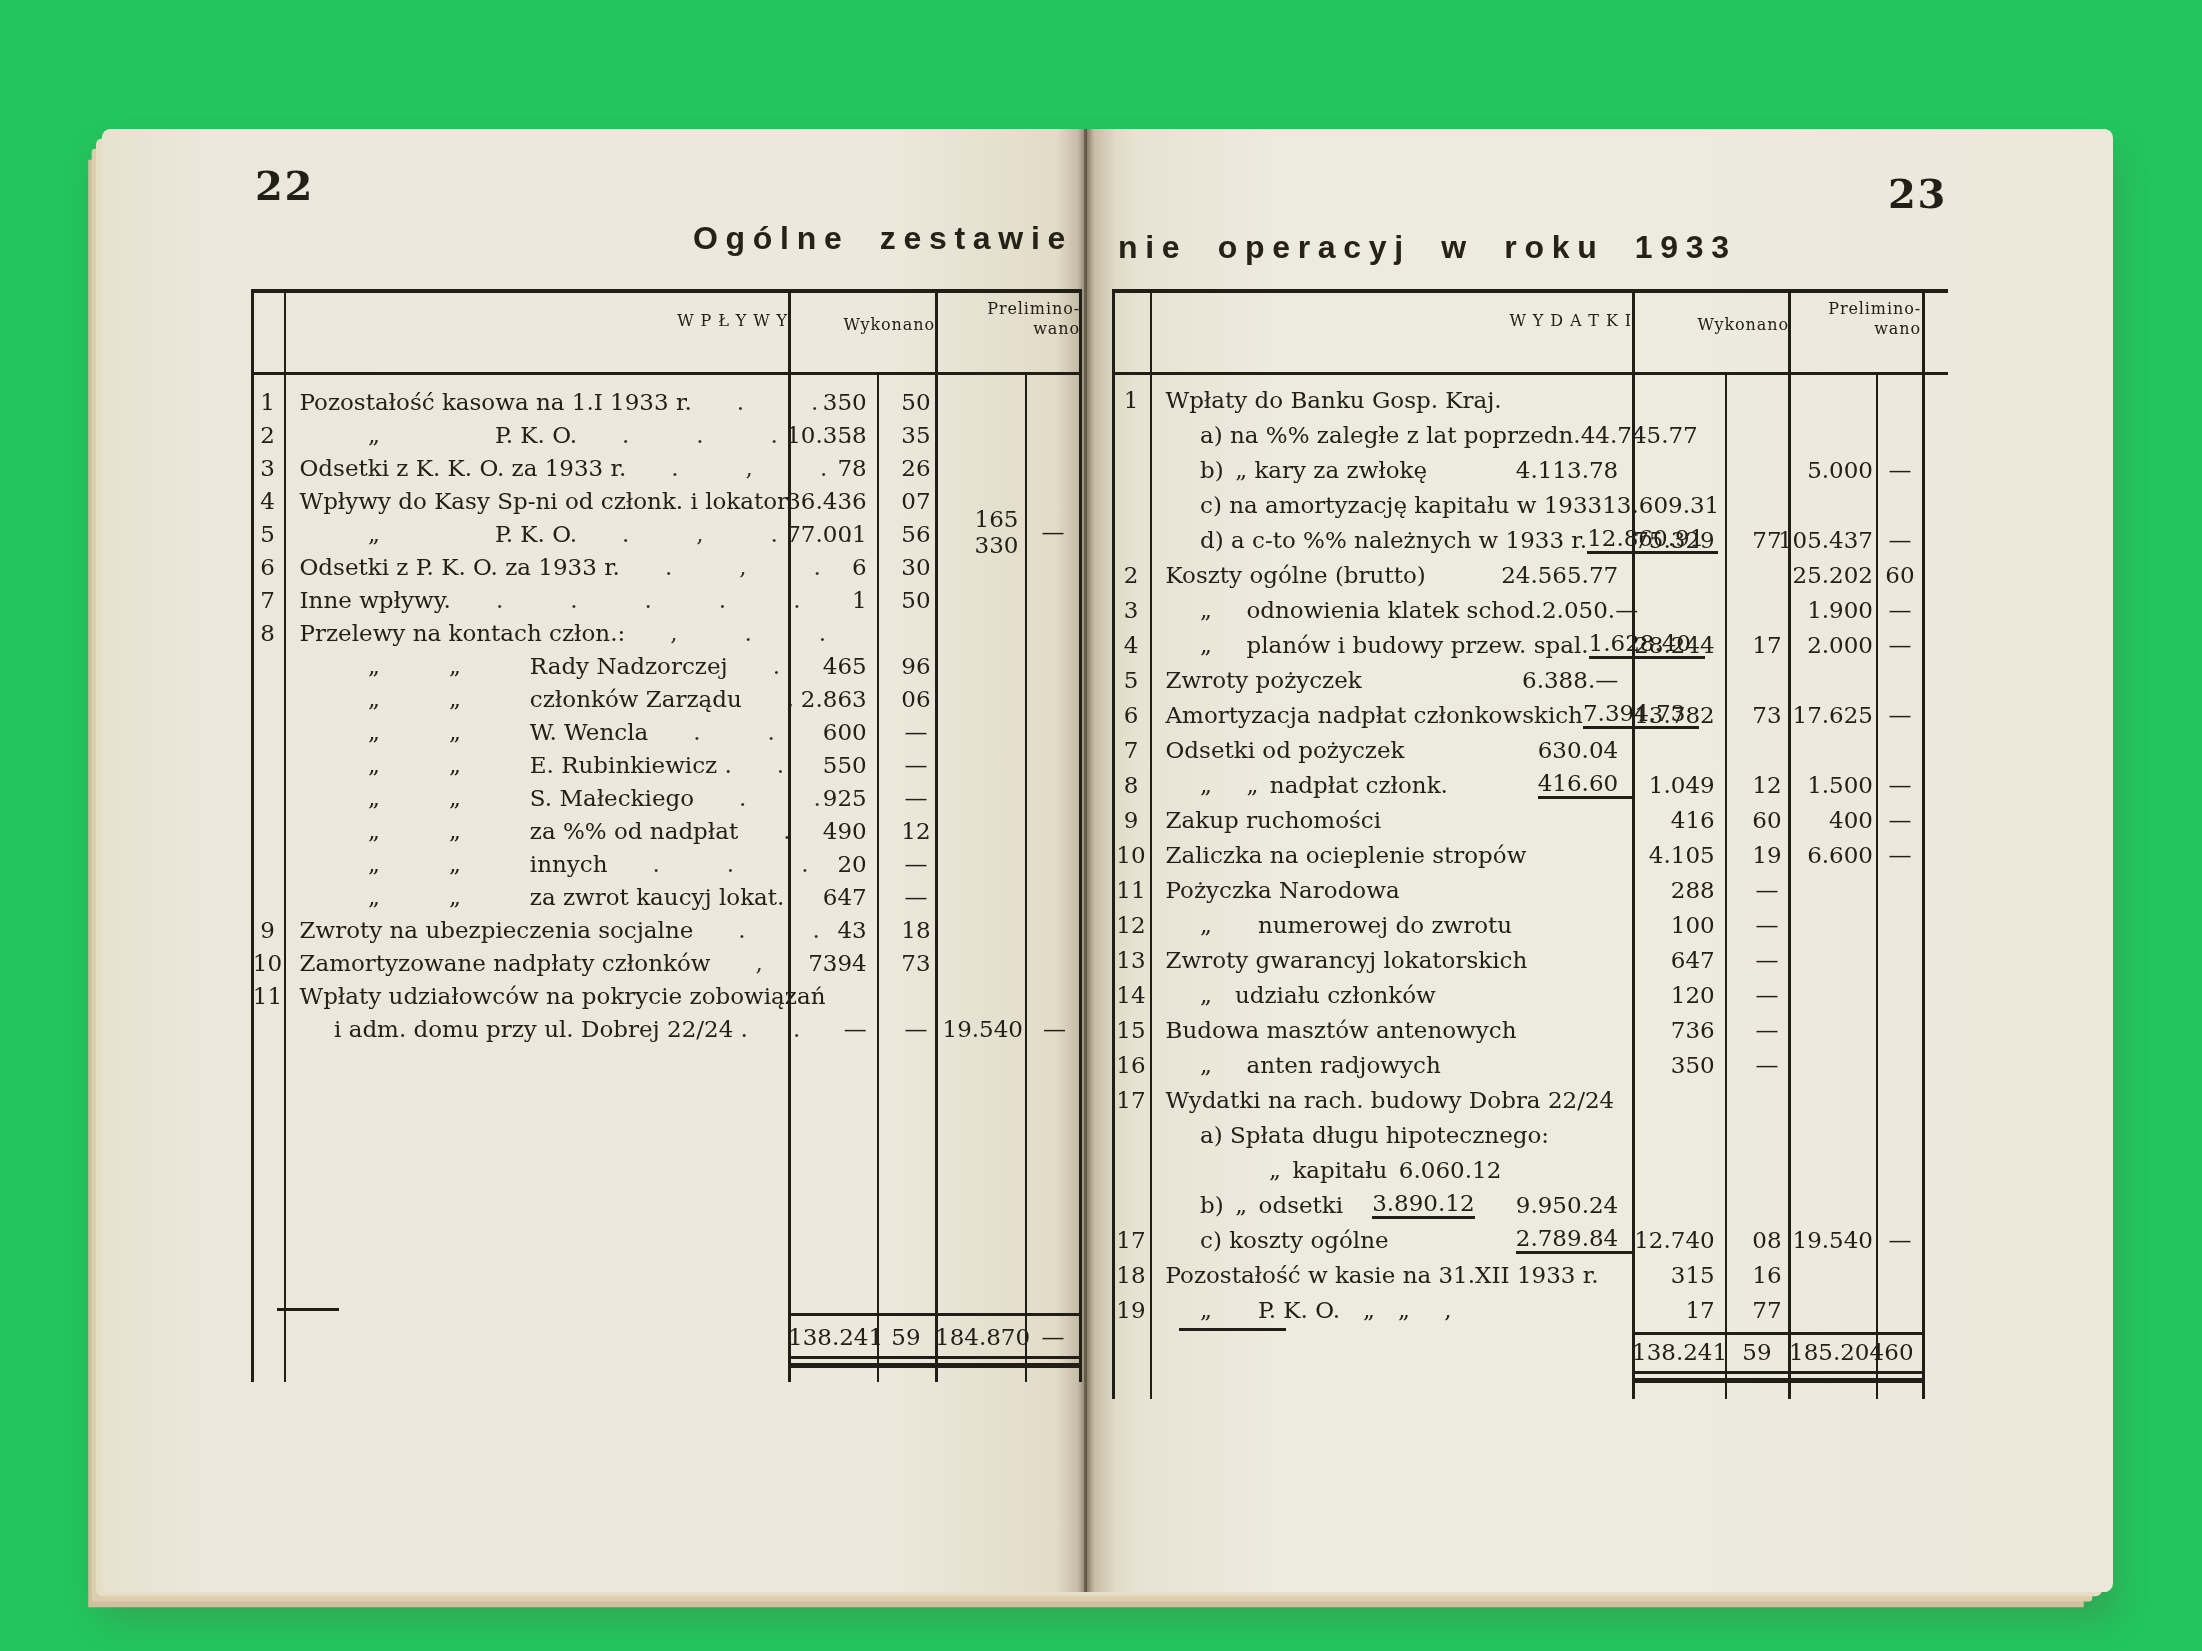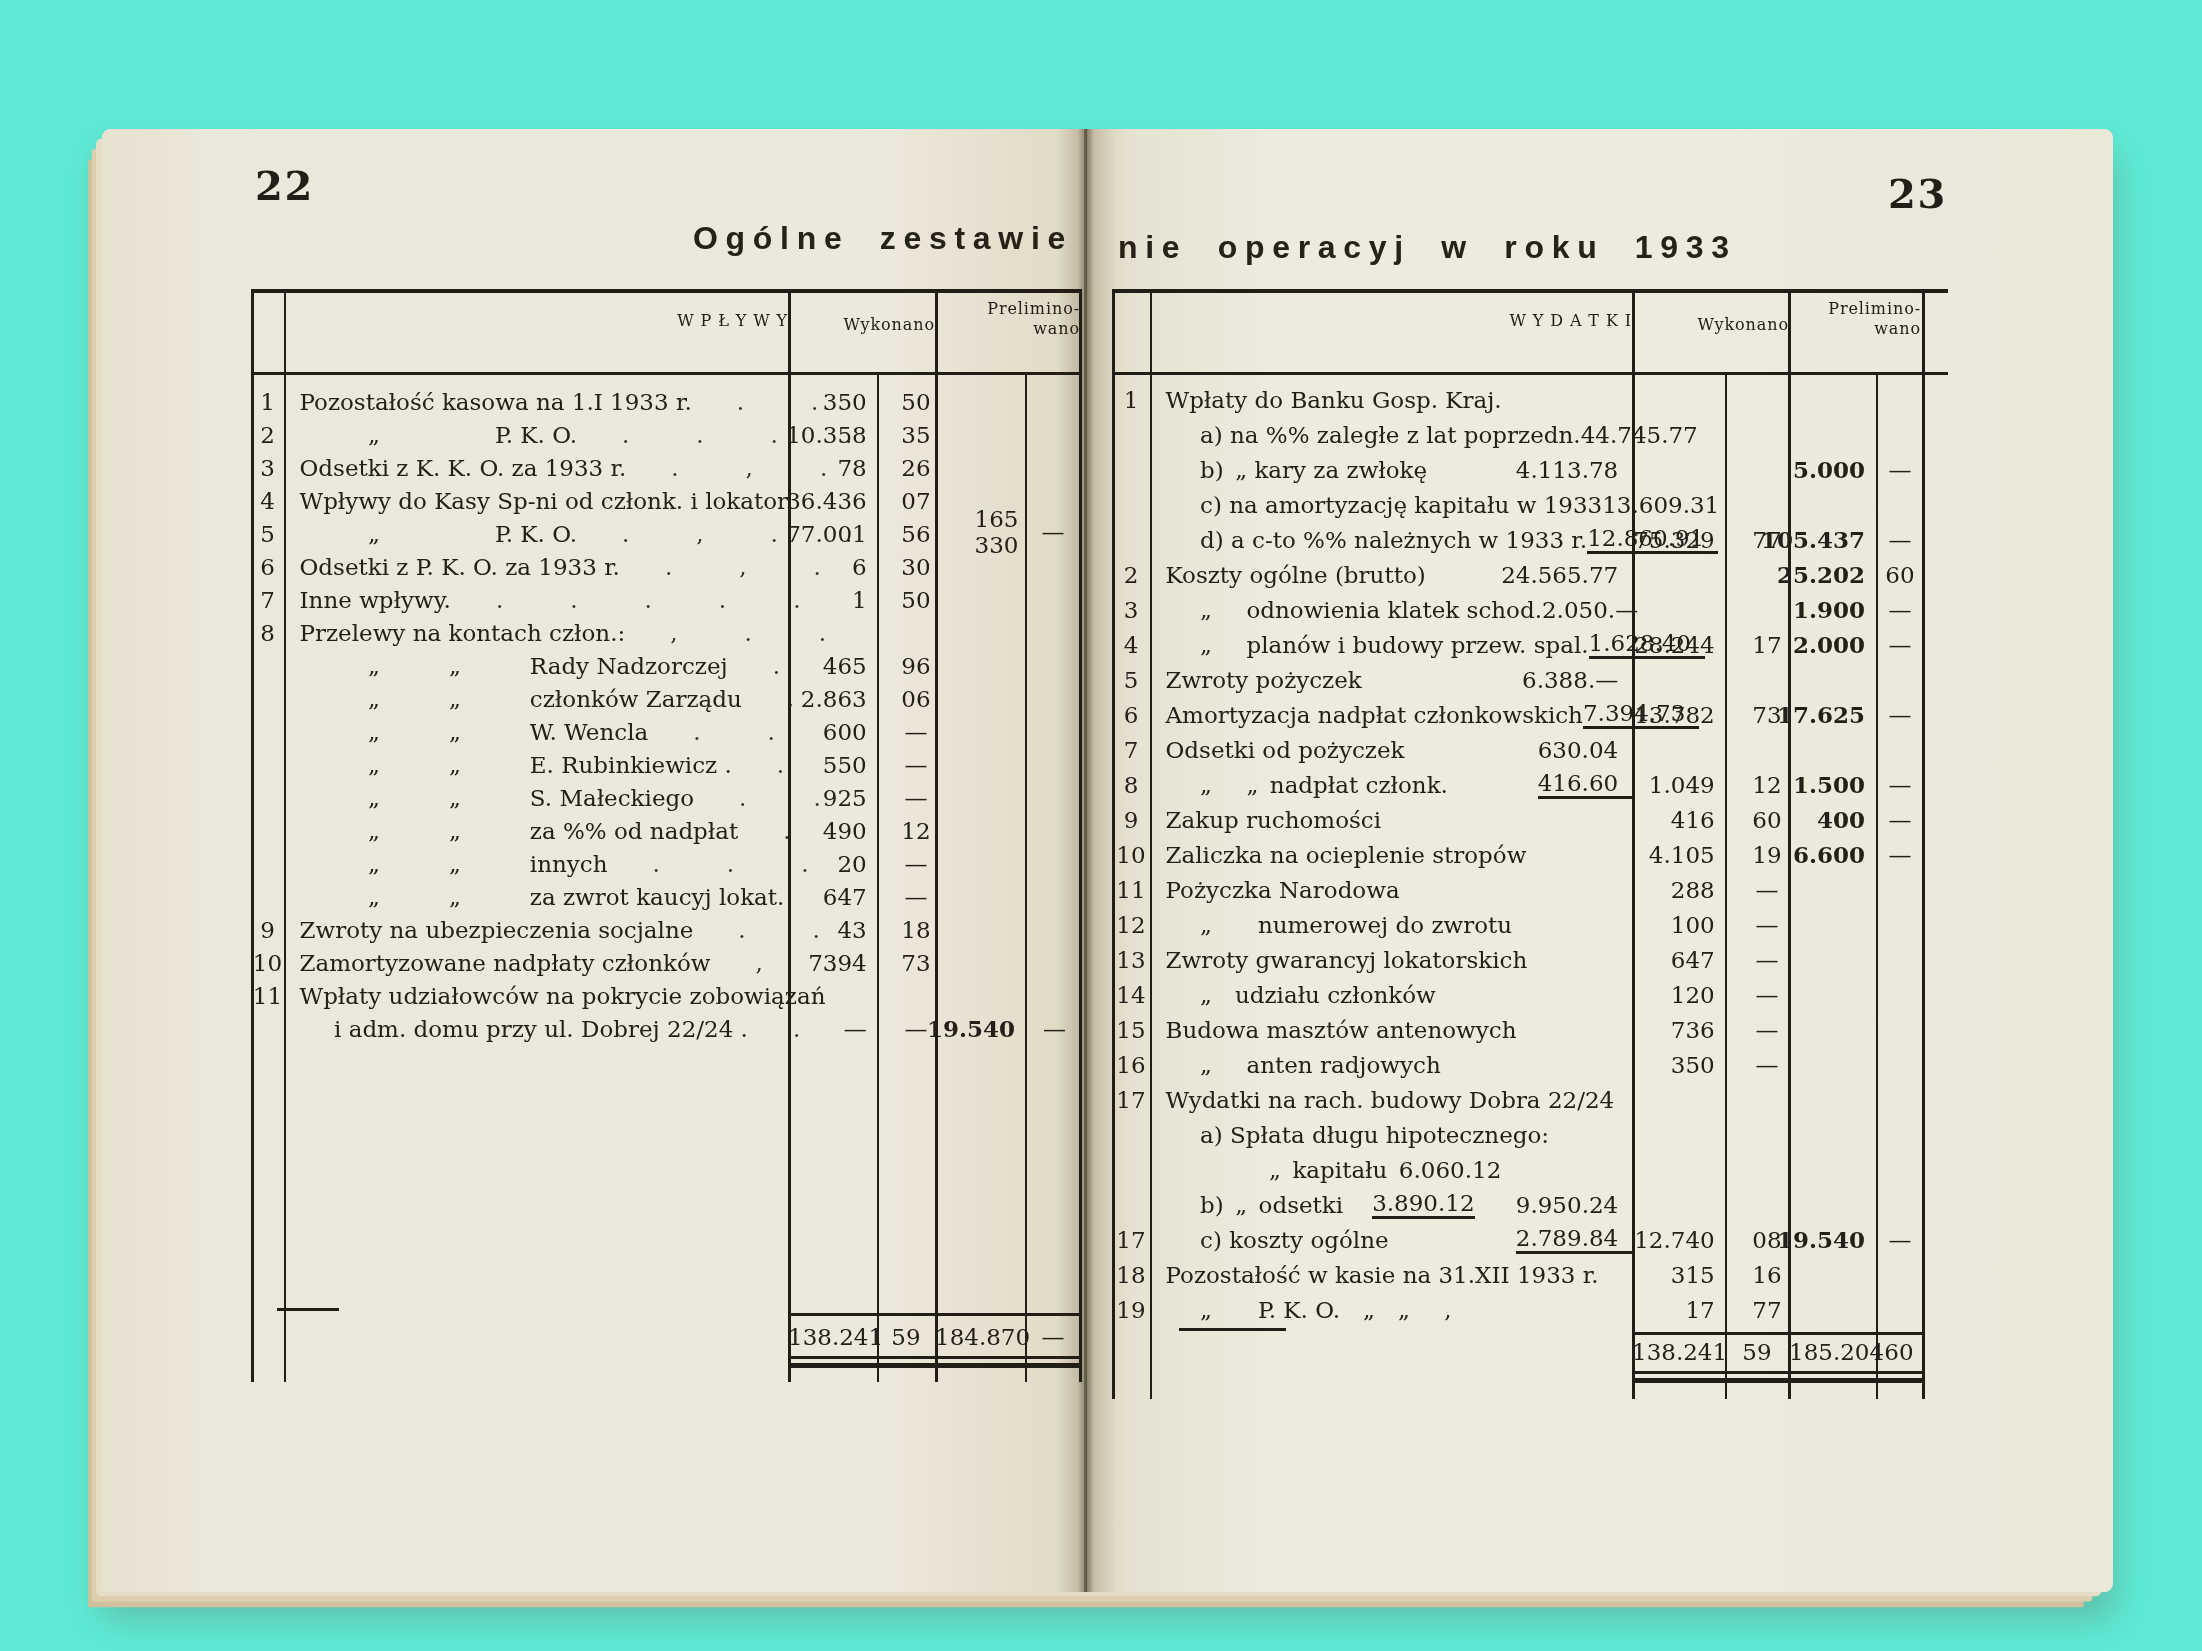--- a/index.html
+++ b/index.html
@@ -1,17 +1,17 @@
 <!DOCTYPE html>
 <html style="font-size:13.8px"><head>
 <meta charset="utf-8">
 <style>
   html,body{margin:0;padding:0;background:#ffffff;}
   .canvas{position:relative;width:2203px;height:1652px;overflow:hidden;
-          font-family:"DejaVu Serif", serif;color:#242019;background:#5eead4;}
+          font-family:"DejaVu Serif", serif;color:#242019;background:#22c55e;}
 
   
   .book{position:absolute;left:102px;top:129px;width:2011px;height:1463px;border-radius:8.6px;
         background:#ebe7da;
         box-shadow:-8.6px 6.9px 0 -2.6px #e6ddc6,-15.5px 14.6px 0 -5.2px #dccfae,-21.5px 23px 0 -7.7px #cfc19d,
                    0 24px 36px rgba(95,84,58,.32);}
   .page{position:absolute;top:0;height:1463px;}
   .page-left{left:0;width:984px;border-radius:8.6px 0 0 8.6px;
         background:linear-gradient(90deg,#e7e1d0 0%,#ebe7da 10%,#ece8db 80%,#e2dbc8 97%,#dcd3bd 100%);}
   .page-right{left:984px;width:1026px;border-radius:0 8.6px 8.6px 0;
@@ -52,21 +52,21 @@
   .tbl-right .row{grid-template-columns:38px 482px 93px 64px 88px 46px;height:35px;}
   .c{display:flex;align-items:center;height:100%;white-space:nowrap;}
   .c-num{justify-content:center;}
   .c-item{padding-left:15.5px;}
   .tbl-left  .row.ind1 .c-item{padding-left:84px;}
   .tbl-left  .row.ind2 .c-item{padding-left:50px;}
   .tbl-right .row.ind1 .c-item{padding-left:50px;}
   .tbl-right .row.ind2 .c-item{padding-left:119px;}
   .c-wz{justify-content:flex-end;padding-right:10.3px;}
   .c-wg{justify-content:center;padding-left:20px;}
-  .c-pz{justify-content:flex-end;padding-right:12px;font-weight:bold;}
+  .c-pz{justify-content:flex-end;padding-right:4px;}
   .c-pg{justify-content:center;}
   .dots{margin-left:45px;letter-spacing:67px;opacity:.92;}
   .amt{margin-left:auto;padding-right:13.8px;}
   .amt-u{border-bottom:3.4px solid #211e17;padding-bottom:0.9px;}
   .amt-mid{margin-left:29px;border-bottom:3.4px solid #211e17;padding-bottom:0.9px;}
 
   .merged{position:absolute;display:grid;align-items:center;height:34px;}
   .tbl-left .merged{left:684px;top:217px;grid-template-columns:92px 52px;}
   .m-zl{text-align:right;padding-right:8.6px;margin-left:8px;}
   .m-gr{text-align:center;}

